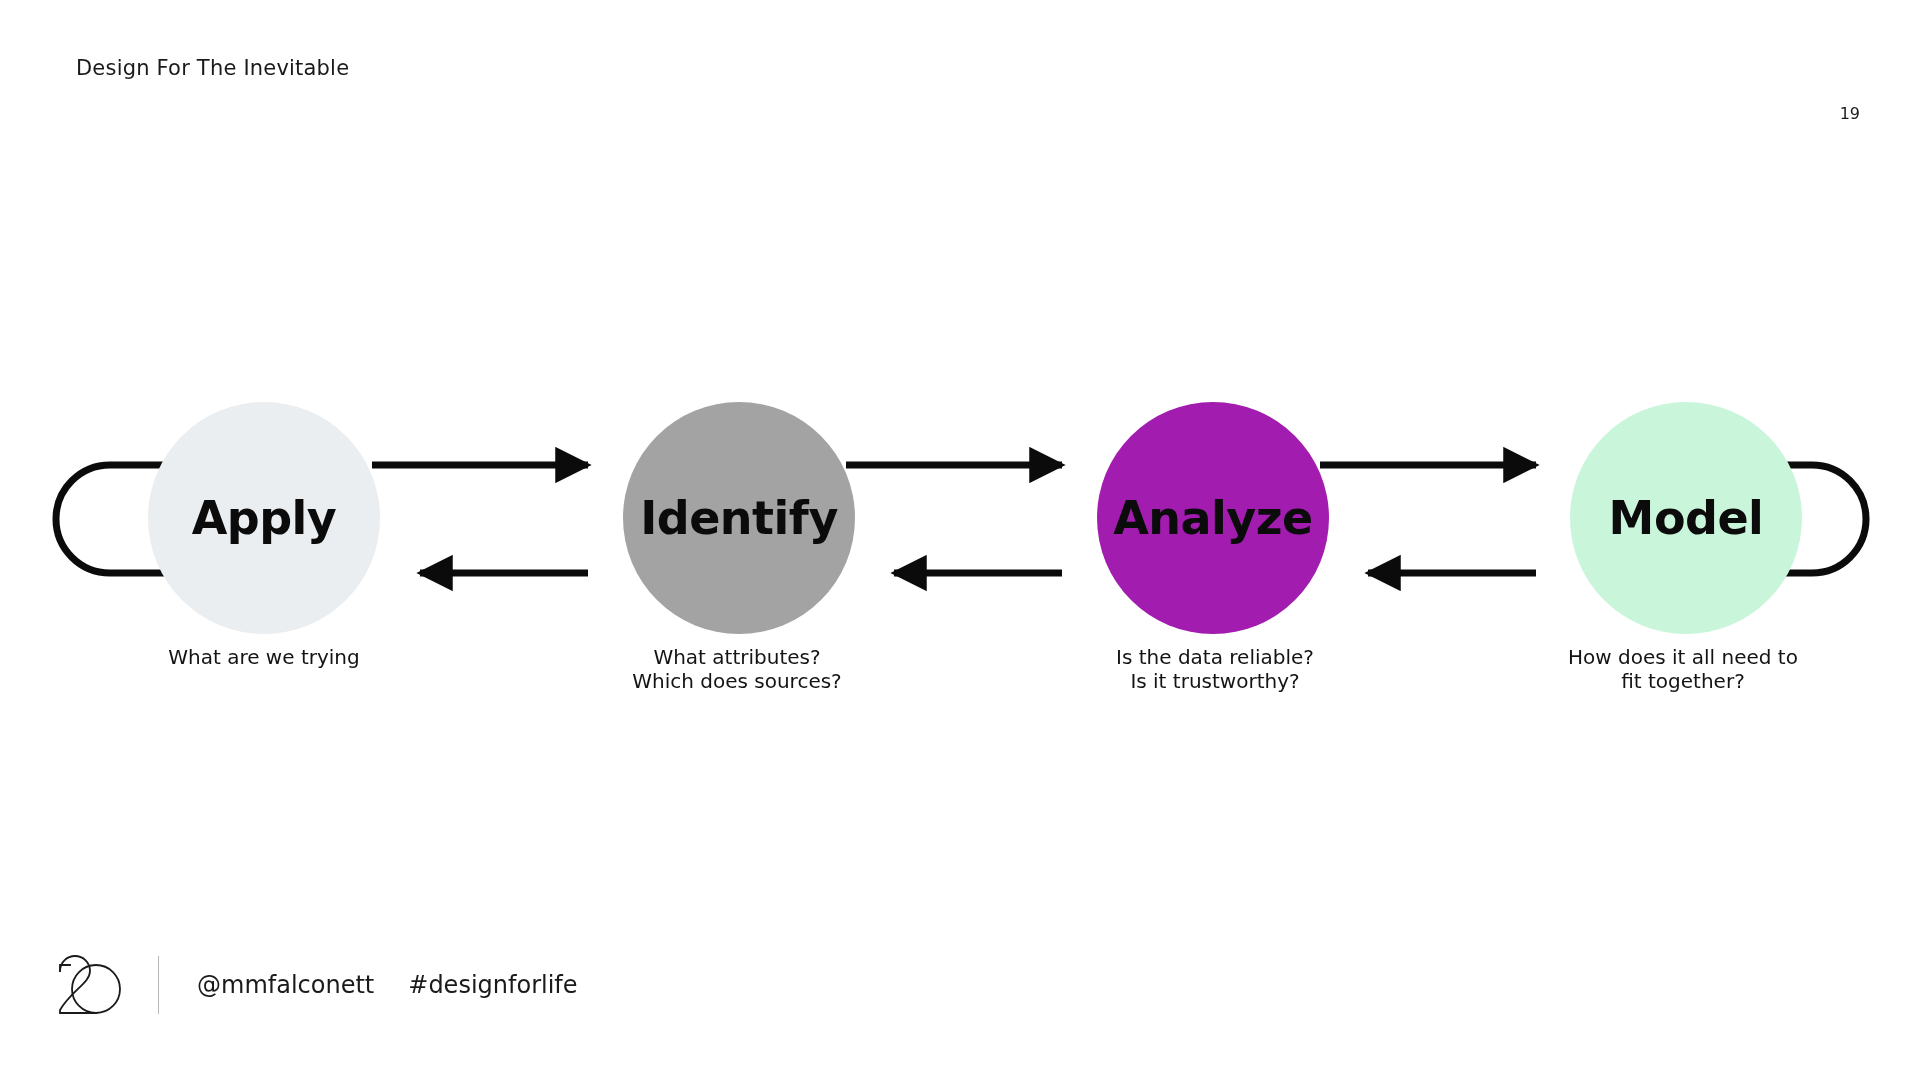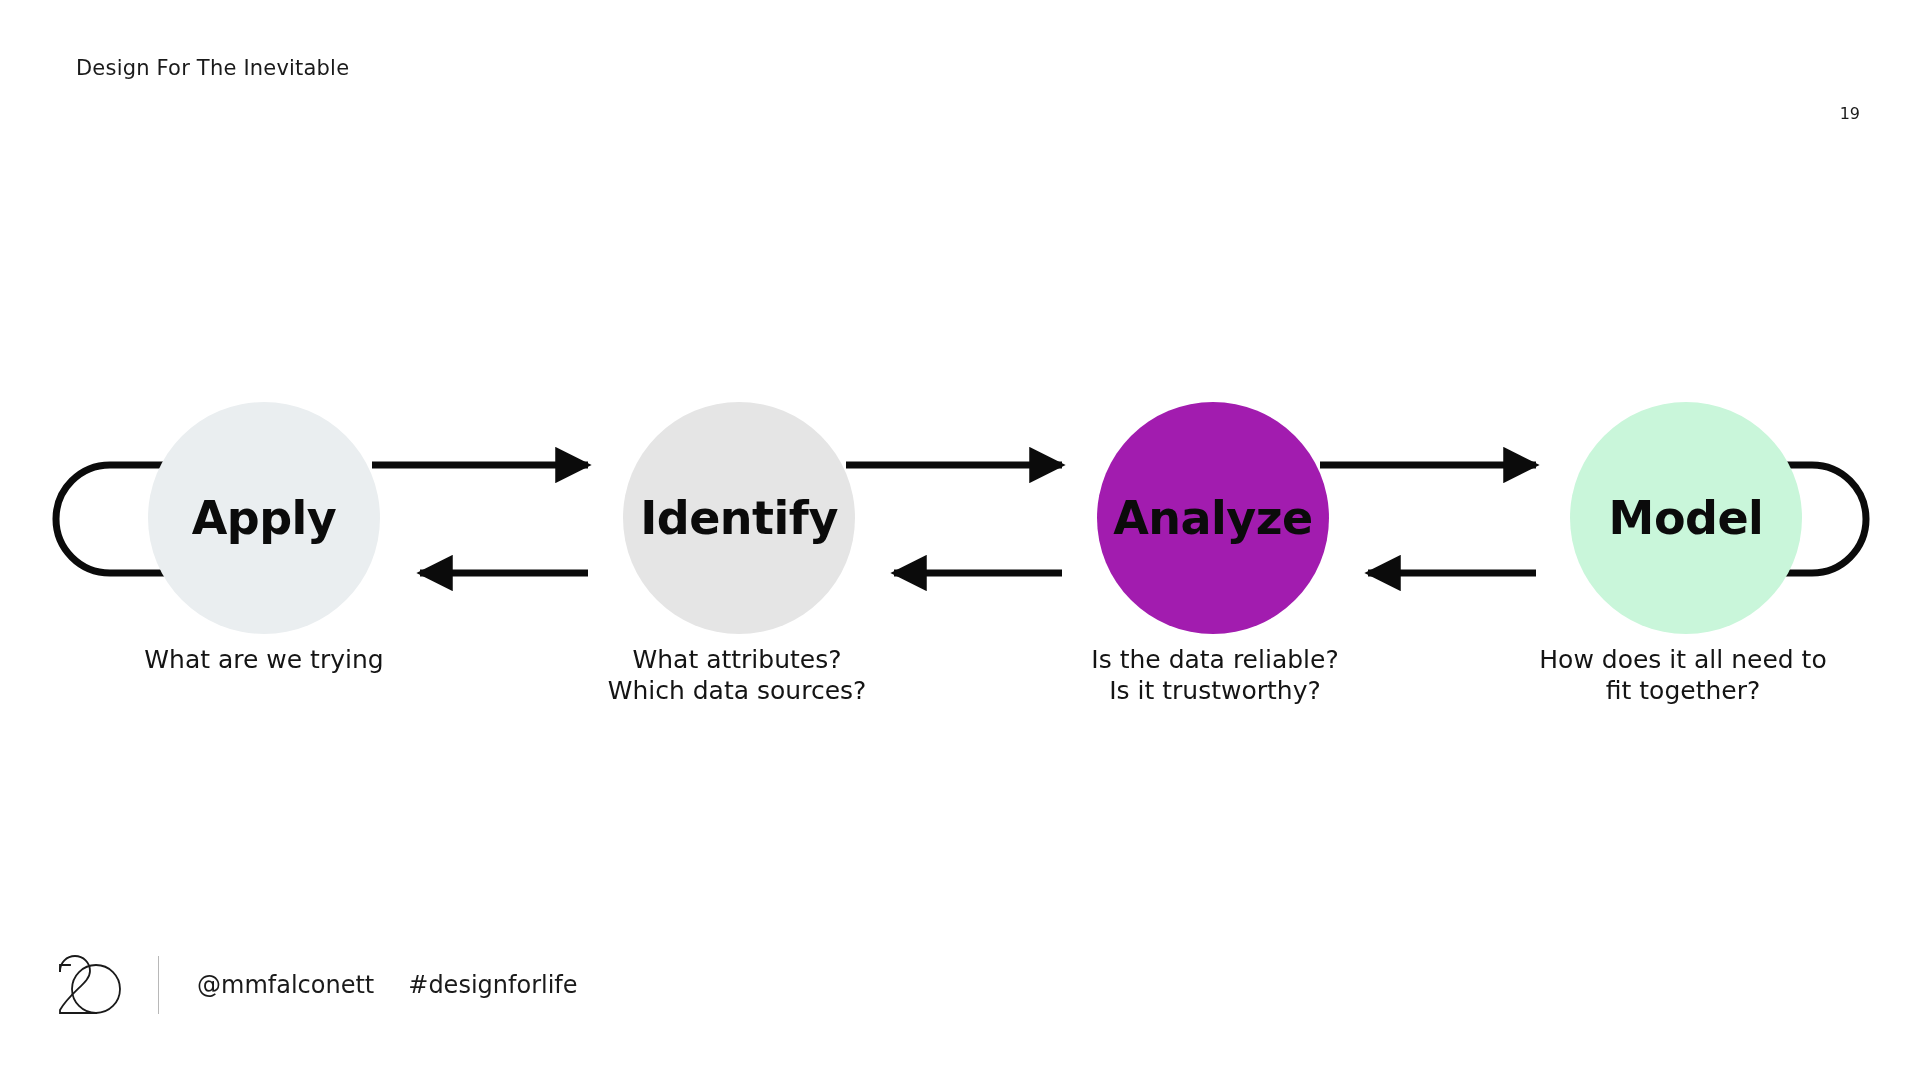--- a/index.html
+++ b/index.html
@@ -85,21 +85,21 @@
 
   .node-apply   { left: 148px;  top: 402px; }
   .node-identify{ left: 623px;  top: 402px; }
   .node-analyze { left: 1097px; top: 402px; }
   .node-model   { left: 1570px; top: 402px; align-items: center; }
 
   .caption {
     position: absolute;
     top: 645px;
     text-align: center;
-    font-size: 25px;
+    font-size: 20px;
     line-height: 1.22;
     font-weight: 400;
     color: #141414;
   }
 
   .caption-apply    { left: 44px;   width: 440px; }
   .caption-identify { left: 512px;  width: 450px; }
   .caption-analyze  { left: 1000px; width: 430px; }
   .caption-model    { left: 1448px; width: 470px; }
 
@@ -169,39 +169,39 @@
 
     <line x1="588" y1="573" x2="420" y2="573" stroke="#0b0b0b" stroke-width="7" marker-end="url(#arrowLeftHead)"></line>
     <line x1="1062" y1="573" x2="894" y2="573" stroke="#0b0b0b" stroke-width="7" marker-end="url(#arrowLeftHead)"></line>
     <line x1="1536" y1="573" x2="1368" y2="573" stroke="#0b0b0b" stroke-width="7" marker-end="url(#arrowLeftHead)"></line>
   </svg>
 
   <div class="node node-apply" style="background:#eaeef0">
     <span class="node-label">Apply</span>
   </div>
 
-  <div class="node node-identify" style="background:#e5e5e5">
+  <div class="node node-identify" style="background:#a3a3a3">
     <span class="node-label">Identify</span>
   </div>
 
   <div class="node node-analyze" style="background:#a21caf">
     <span class="node-label">Analyze</span>
   </div>
 
   <div class="node node-model" style="background:#c9f6da">
     <span class="node-label">Model</span>
   </div>
 
   <div class="caption caption-apply">
     <span class="line">What are we trying</span>
   </div>
 
   <div class="caption caption-identify">
     <span class="line">What attributes?</span>
-    <span class="line">Which data sources?</span>
+    <span class="line">Which does sources?</span>
   </div>
 
   <div class="caption caption-analyze">
     <span class="line">Is the data reliable?</span>
     <span class="line">Is it trustworthy?</span>
   </div>
 
   <div class="caption caption-model">
     <span class="line">How does it all need to</span>
     <span class="line">fit together?</span>

